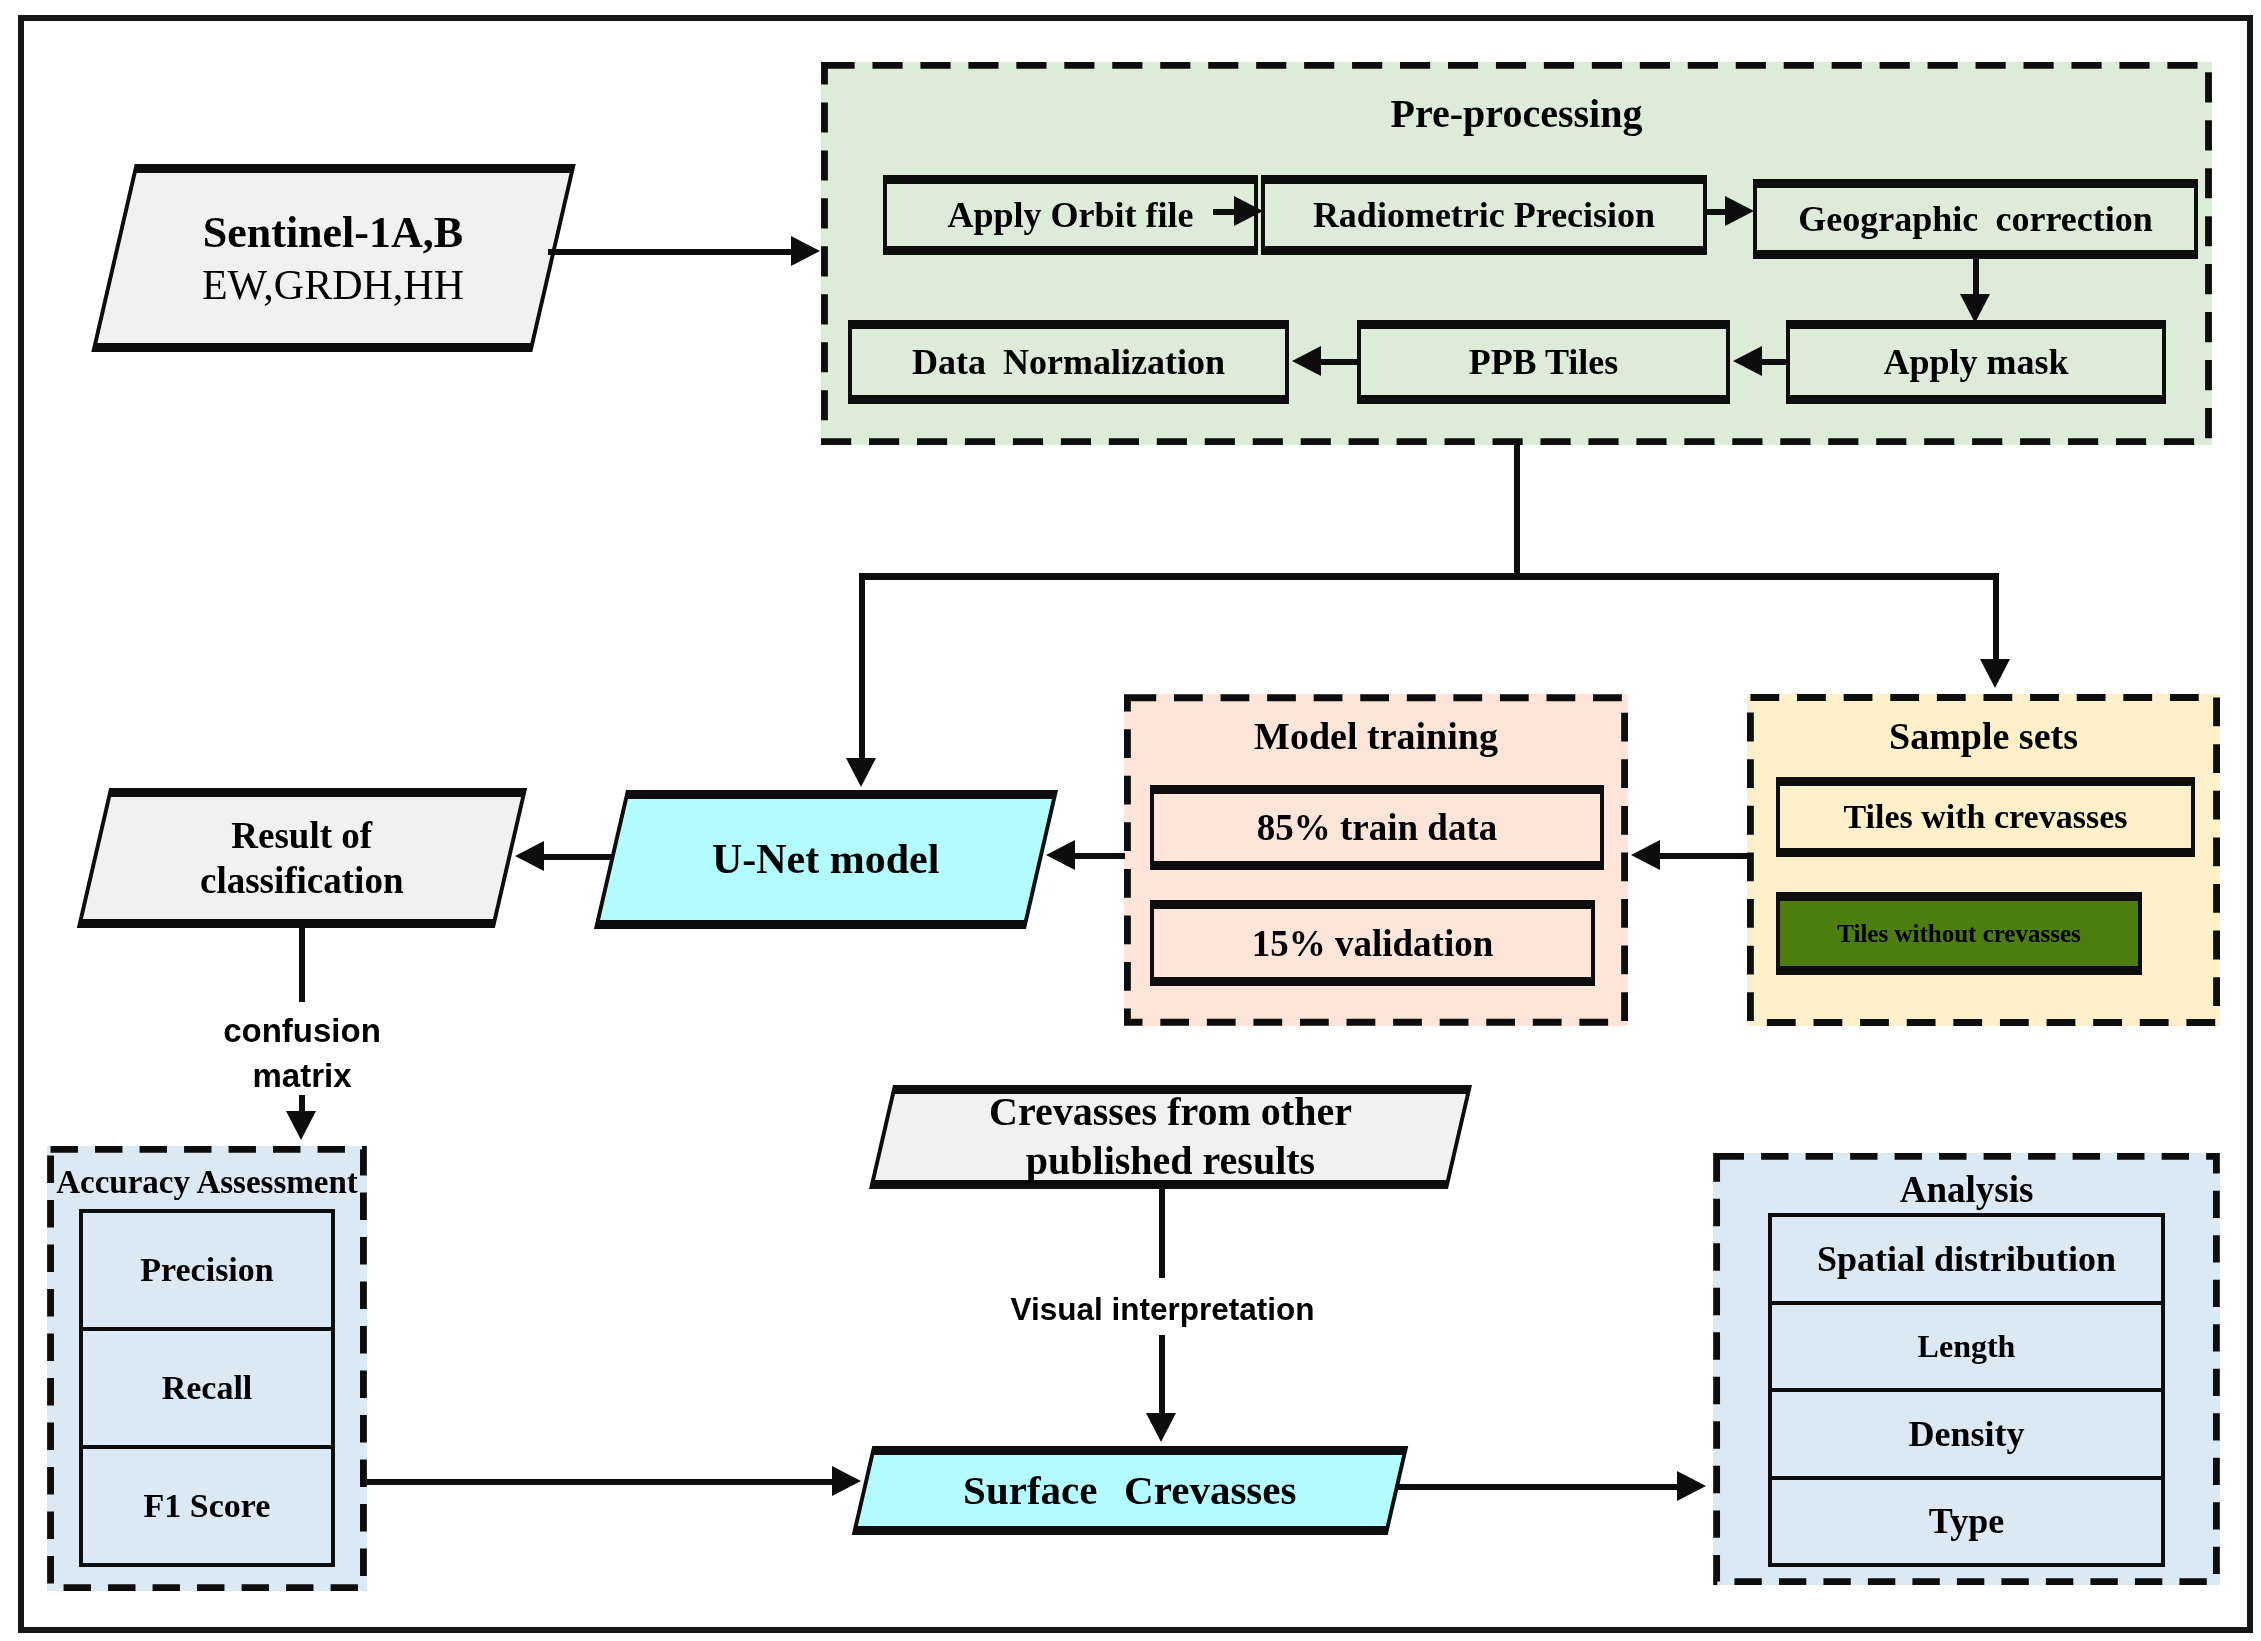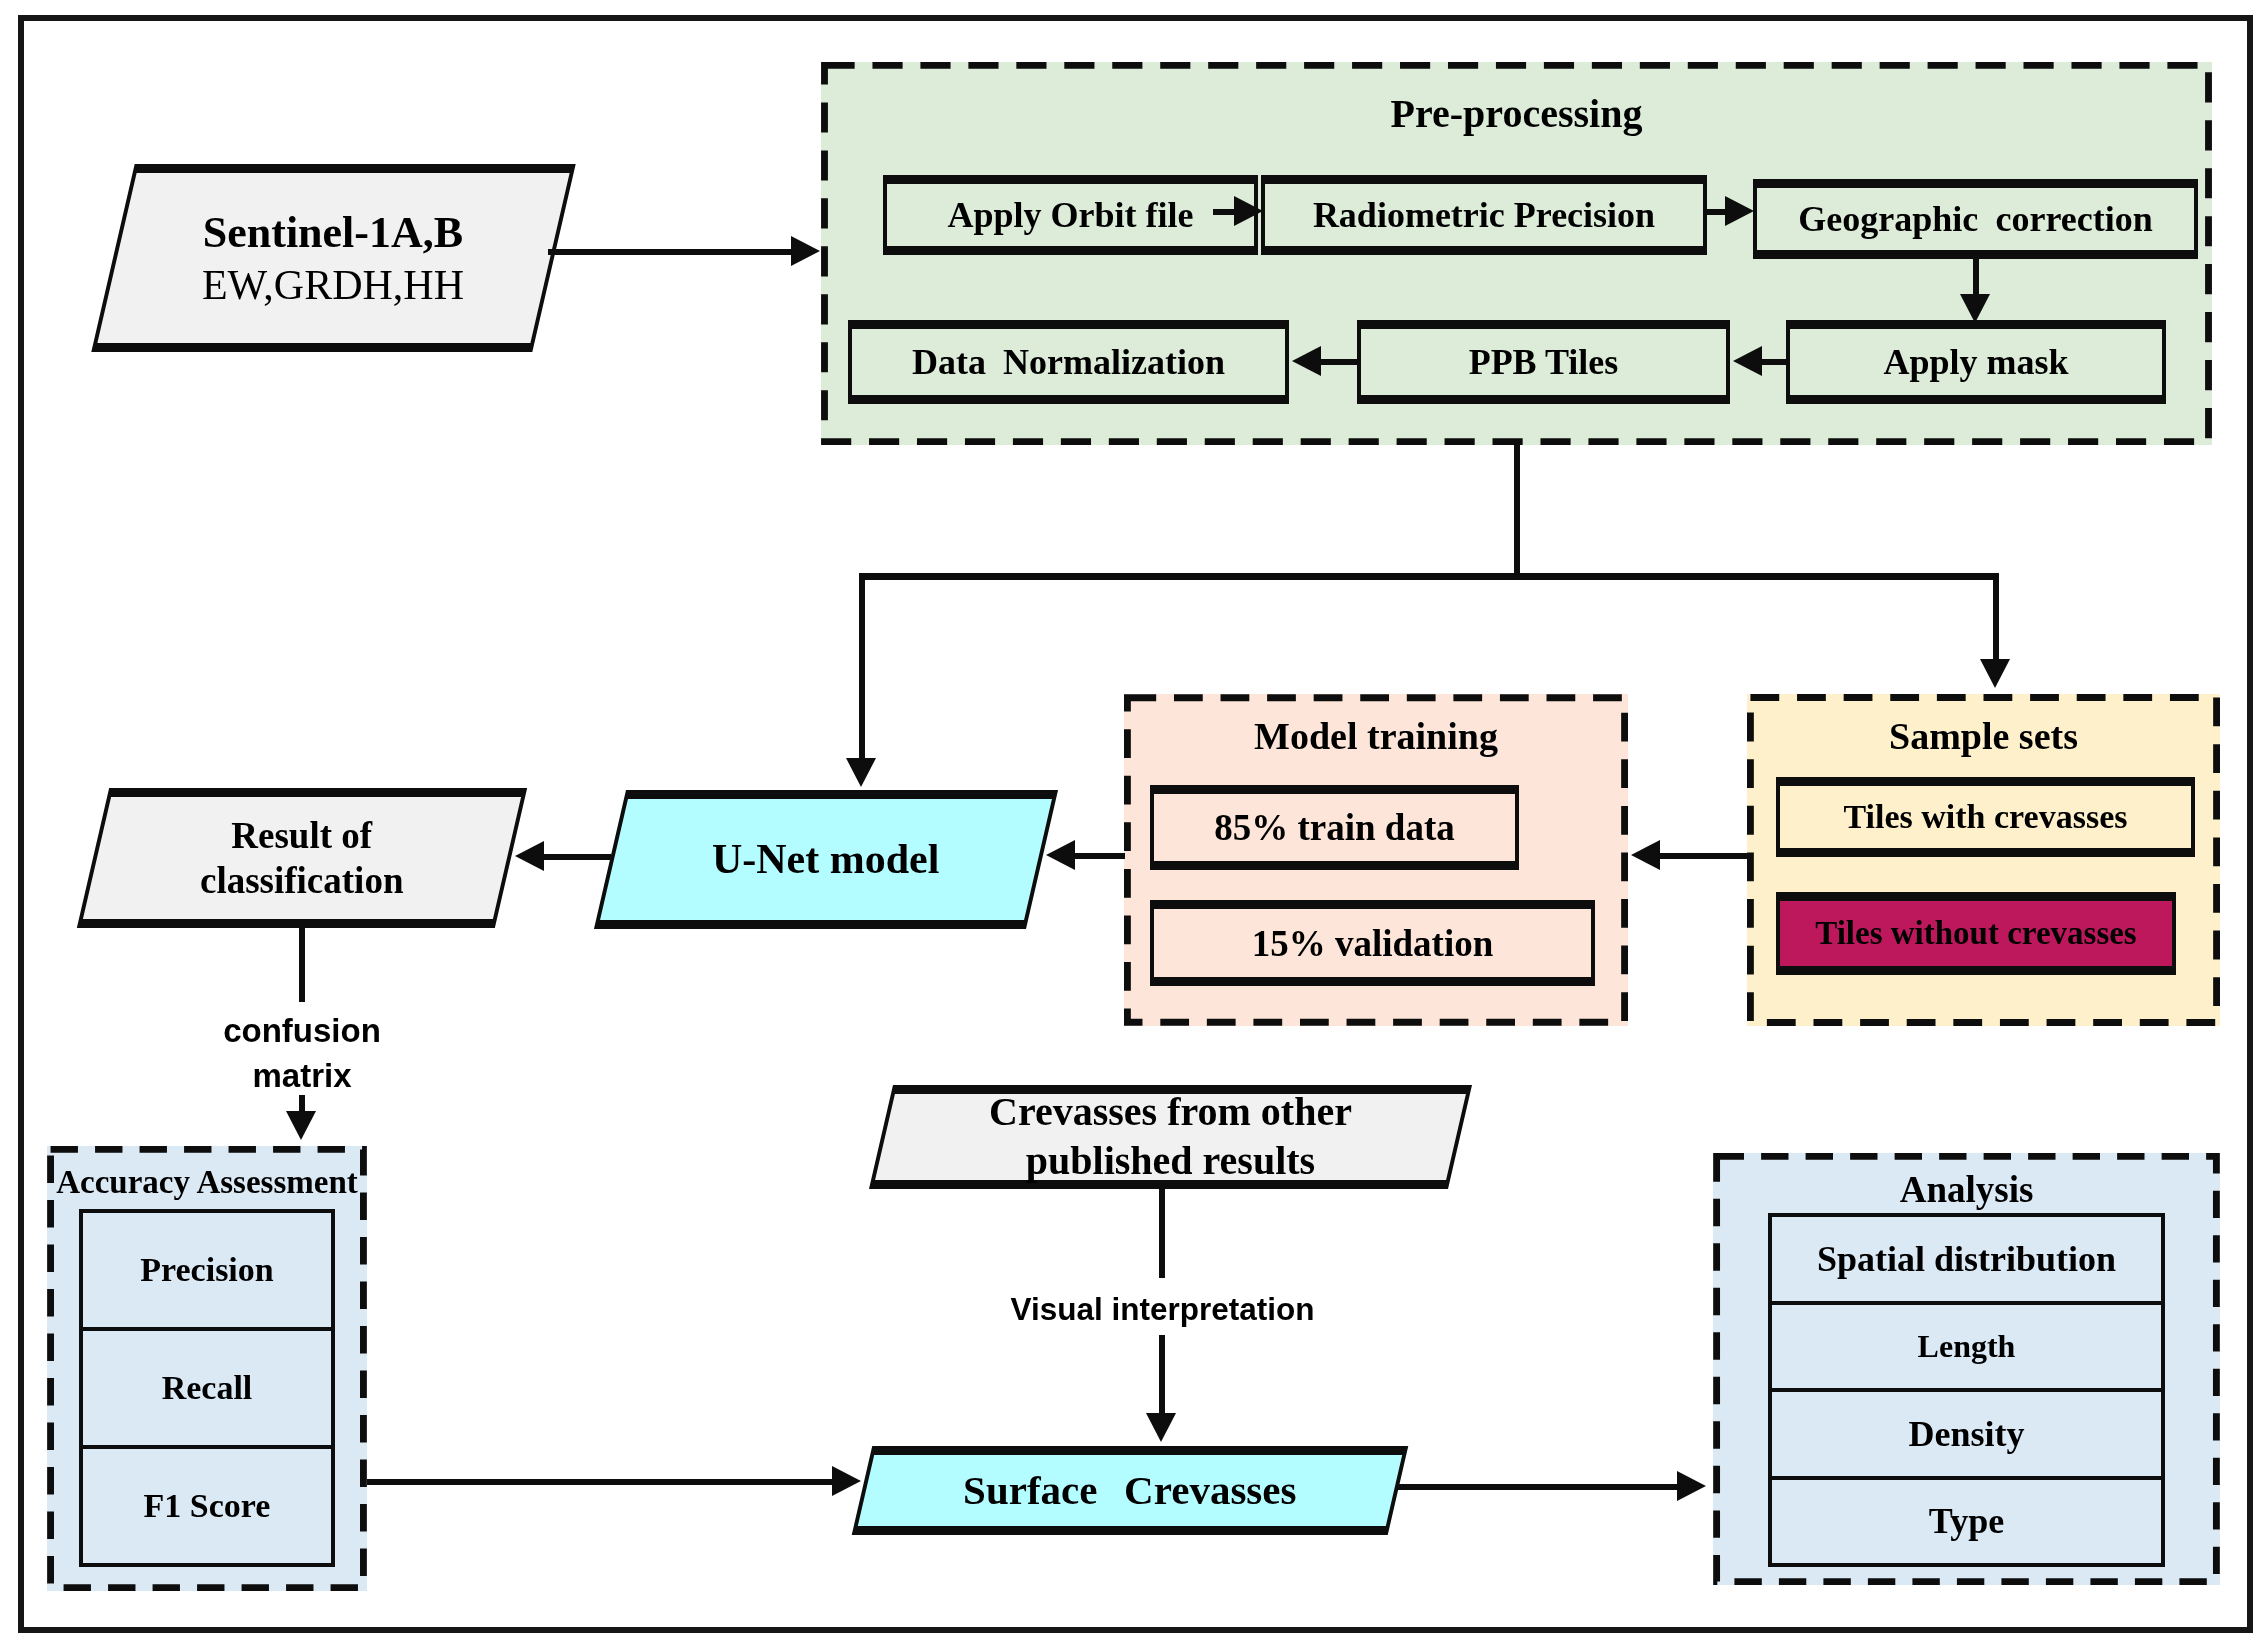--- a/index.html
+++ b/index.html
@@ -62,31 +62,31 @@
   <div class="step ws" style="left:848px;top:320px;width:441px;height:84px;">Data Normalization</div>
   <div class="step" style="left:1357px;top:320px;width:373px;height:84px;">PPB Tiles</div>
   <div class="step" style="left:1786px;top:320px;width:380px;height:84px;">Apply mask</div>
 
   <div class="group" style="left:1124px;top:694px;width:504px;height:332px;background:#fde6d9;">
     <svg width="504" height="332" viewBox="0 0 736 484">
       <rect x="5" y="5" width="726" height="474" fill="none" stroke="#0d0d0d" stroke-width="10" stroke-dasharray="42 26"></rect>
     </svg>
   </div>
   <div class="gtitle" style="left:1124px;top:714px;width:504px;font-size:38px;">Model training</div>
-  <div class="step" style="left:1150px;top:785px;width:369px;height:85px;font-size:37px;background:#fde6d9;">85% train data</div>
+  <div class="step" style="left:1150px;top:785px;width:454px;height:85px;font-size:37px;background:#fde6d9;">85% train data</div>
   <div class="step" style="left:1150px;top:900px;width:445px;height:86px;font-size:37px;background:#fde6d9;">15% validation</div>
 
   <div class="group" style="left:1747px;top:694px;width:473px;height:332px;background:#fdf0cb;">
     <svg width="473" height="332" viewBox="0 0 690 484">
       <rect x="5" y="5" width="680" height="474" fill="none" stroke="#0d0d0d" stroke-width="10" stroke-dasharray="42 26"></rect>
     </svg>
   </div>
   <div class="gtitle" style="left:1747px;top:714px;width:473px;font-size:38px;">Sample sets</div>
   <div class="step" style="left:1776px;top:777px;width:419px;height:80px;font-size:34px;background:#fdf0cb;">Tiles with crevasses</div>
-  <div class="step" style="left:1776px;top:892px;width:400px;height:83px;font-size:33px;background:#be185d;">Tiles without crevasses</div>
+  <div class="step" style="left:1776px;top:892px;width:366px;height:83px;font-size:25px;background:#4d7c0f;">Tiles without crevasses</div>
 
   <div class="group" style="left:47px;top:1146px;width:320px;height:445px;background:#dbe9f5;">
     <svg width="320" height="445" viewBox="0 0 467 650">
       <rect x="5" y="5" width="457" height="640" fill="none" stroke="#0d0d0d" stroke-width="10" stroke-dasharray="40 25"></rect>
     </svg>
   </div>
   <div class="gtitle" style="left:47px;top:1164px;width:320px;font-size:33px;">Accuracy Assessment</div>
   <div class="tbl" style="left:79px;top:1209px;width:256px;height:358px;background:#dbe9f5;">
     <div class="row">Precision</div>
     <div class="row">Recall</div>

